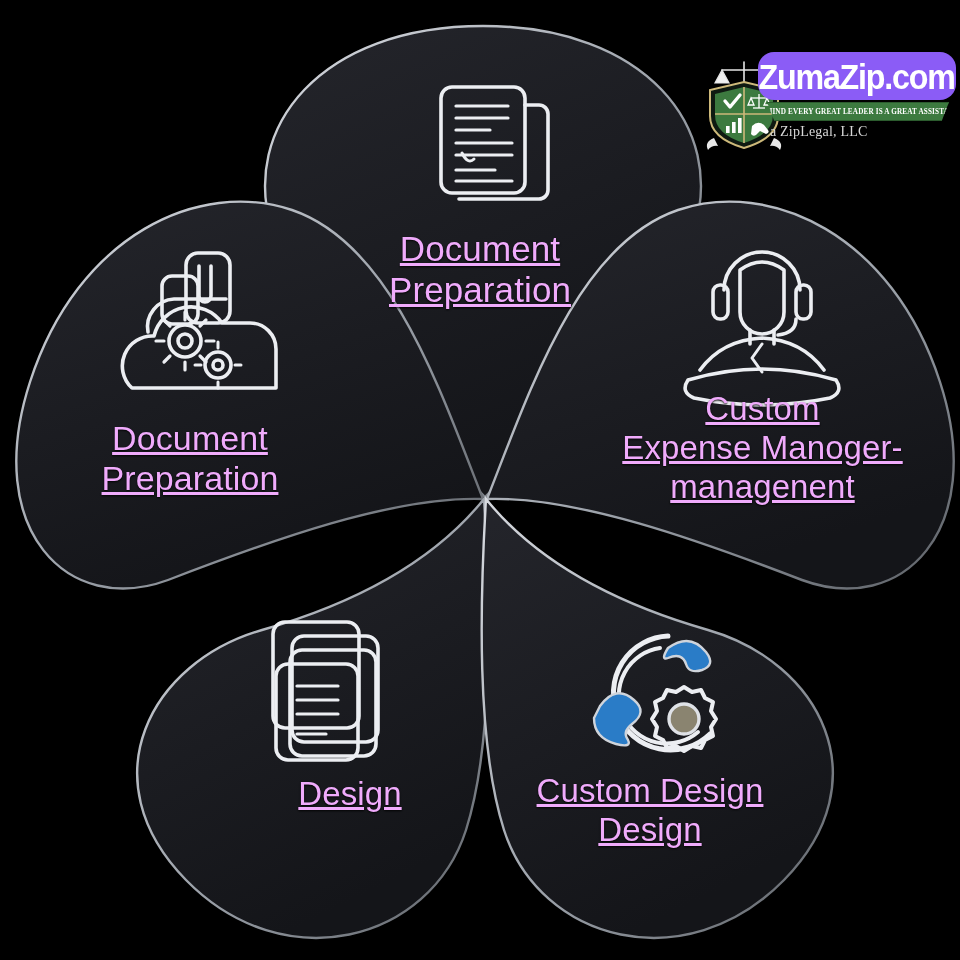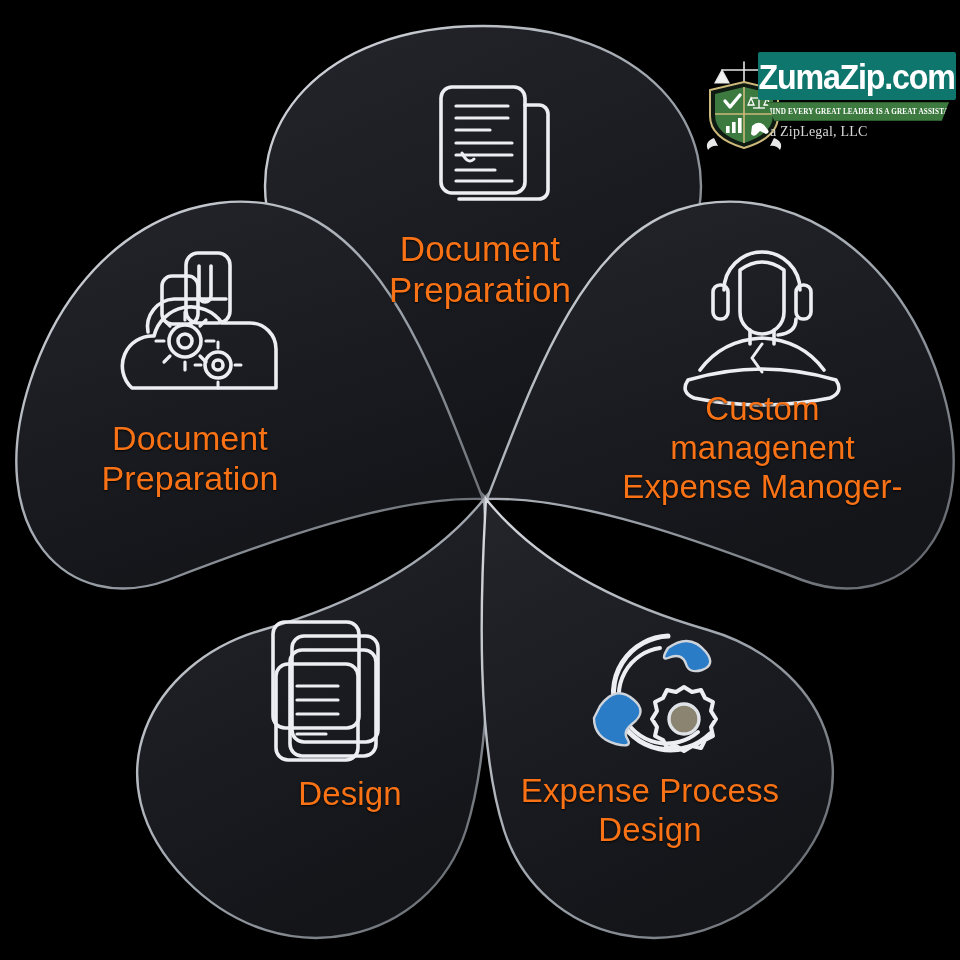--- a/index.html
+++ b/index.html
@@ -22,28 +22,29 @@
   #petal-svg {
     position: absolute;
     left: 0;
     top: 0;
     width: 960px;
     height: 960px;
   }
   .petal-label {
     position: absolute;
     text-align: center;
-    color: #f97316;
+    color: #f0abfc;
     font-family: "Liberation Sans", sans-serif;
     font-weight: 400;
     line-height: 1.18;
     letter-spacing: 0.1px;
     text-shadow: 0 1px 2px rgba(0,0,0,0.9);
     pointer-events: none;
     white-space: nowrap;
+    text-decoration: underline;
   }
   .lbl-top {
     left: 310px; top: 228px; width: 340px; font-size: 35px;
   }
   .lbl-left {
     left: 20px; top: 418px; width: 340px; font-size: 34px;
   }
   .lbl-right {
     left: 585px; top: 390px; width: 355px; font-size: 33px;
   }
@@ -76,22 +77,22 @@
     top: 0px;
     width: 198px;
     height: 106px;
   }
   #logo-wordmark {
     position: absolute;
     left: 0px;
     top: 0px;
     width: 198px;
     height: 48px;
-    background: #0f766e;
-    border-radius: 2px;
+    background: #8b5cf6;
+    border-radius: 16px;
     display: flex;
     align-items: center;
     justify-content: center;
   }
   #logo-wordmark span {
     font-family: "Liberation Sans", sans-serif;
     font-weight: 700;
     font-size: 35px;
     color: #ffffff;
     letter-spacing: -1.3px;
@@ -261,30 +262,30 @@
     <span class="lbl-line">Preparation</span>
   </div>
 
   <div class="petal-label lbl-left">
     <span class="lbl-line">Document</span>
     <span class="lbl-line">Preparation</span>
   </div>
 
   <div class="petal-label lbl-right">
     <span class="lbl-line">Custom</span>
+    <span class="lbl-line">Expense Manoger-</span>
     <span class="lbl-line">managenent</span>
-    <span class="lbl-line">Expense Manoger-</span>
   </div>
 
   <div class="petal-label lbl-bl">
     <span class="lbl-line">Design</span>
   </div>
 
   <div class="petal-label lbl-br">
-    <span class="lbl-line">Expense Process</span>
+    <span class="lbl-line">Custom Design</span>
     <span class="lbl-line">Design</span>
   </div>
 
   <div id="logo">
 
     <svg id="logo-shield" viewBox="0 0 92 96">
       <g stroke="#e6e6e6" stroke-width="1.6" fill="none" stroke-linecap="round">
         <line x1="46" y1="6" x2="46" y2="30"></line>
         <line x1="24" y1="14" x2="68" y2="14"></line>
         <path d="M 24 14 l -7 13 h 14 Z" fill="#f0f0f0" stroke-width="1.2"></path>

